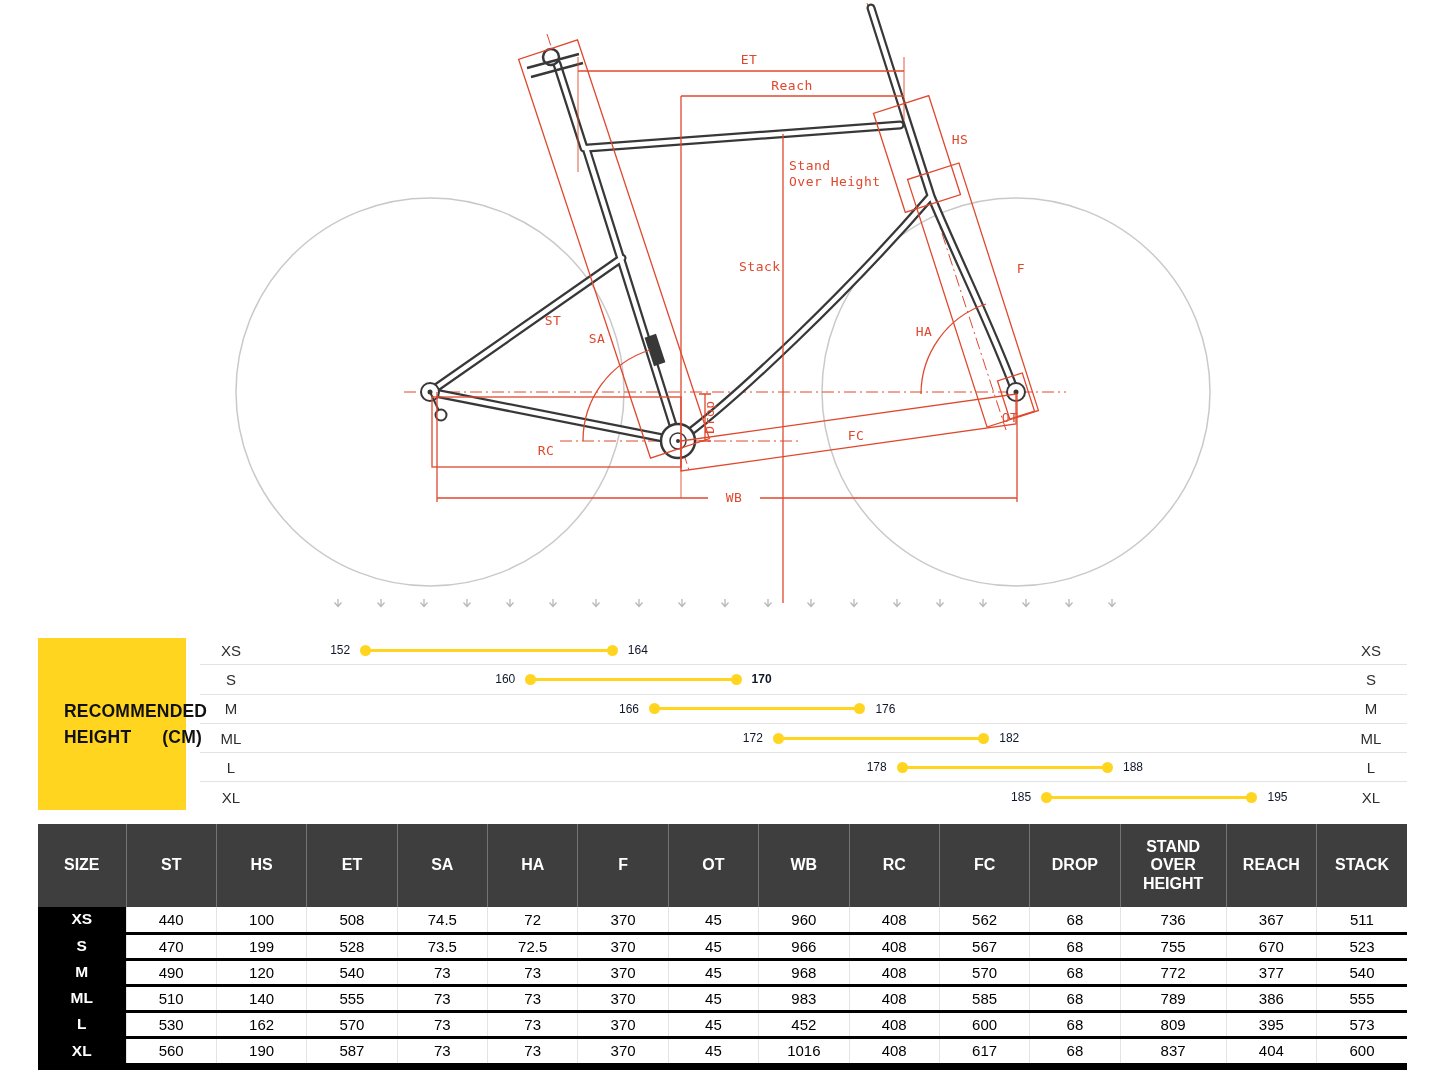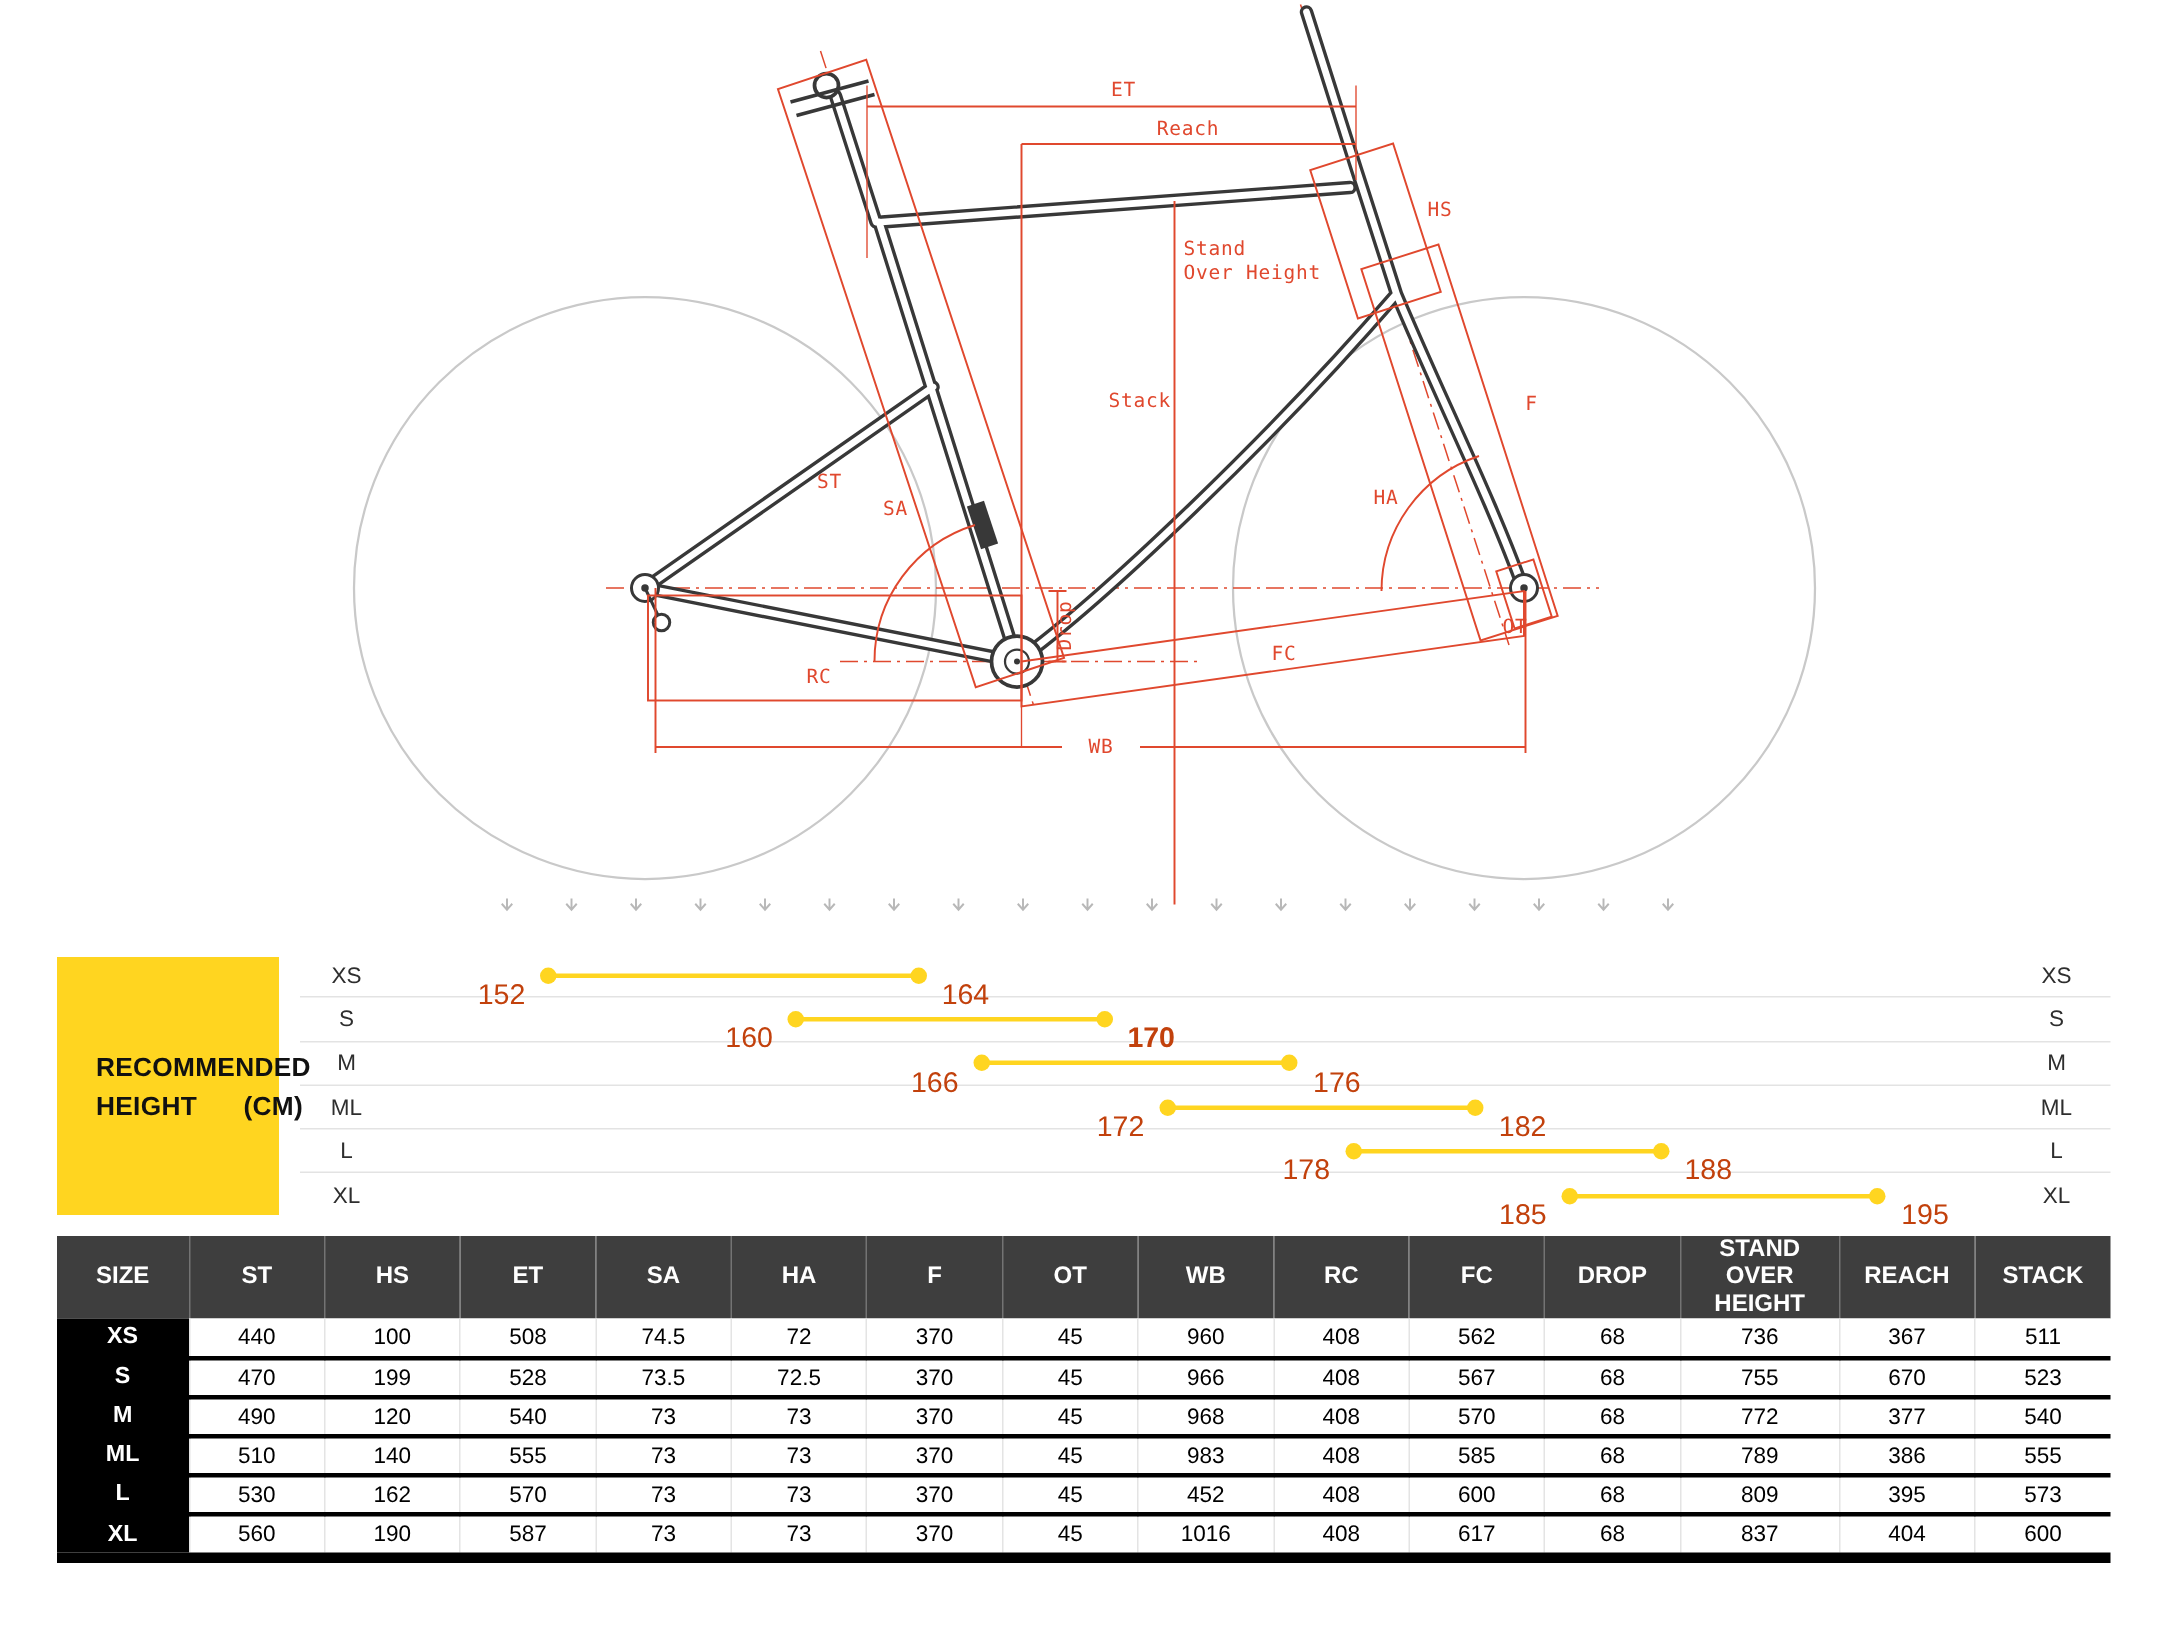--- a/index.html
+++ b/index.html
@@ -31,31 +31,31 @@
                 border-bottom:1px solid #E3E3E3; font-size:15px; color:#2E2E2E; }
   .height-row:last-child { border-bottom:none; }
   .size-left  { width:62px; text-align:center; }
   .size-right { width:72px; text-align:center; }
   .track { flex:1; position:relative; height:100%; }
   .bar { position:absolute; top:50%; height:3px; margin-top:-1.5px;
          background:#FFD520; border-radius:2px; }
   .bar::before,.bar::after { content:""; position:absolute; top:50%; width:11px;
          height:11px; margin-top:-5.5px; border-radius:50%; background:#FFD520; }
   .bar::before { left:-5px; } .bar::after { right:-5px; }
-  .range-num { position:absolute; top:50%; white-space:nowrap; font-size:19px; color:#c2410c;margin-top:14px; }
+  .range-num { position:absolute; top:50%; white-space:nowrap; font-size:12px; color:#0f172a; }
   .from-num  { transform:translate(calc(-100% - 15px), -50%); }
   .to-num    { margin-left:15px; transform:translateY(-50%); }
 
   
   .geo-table-wrap { margin:12px 38px 0 38px; }
   .geo-table { width:100%; border-collapse:collapse; table-layout:fixed; }
   .geo-table thead th { background:#3E3E3E; color:#fff; font-size:16px; font-weight:bold;
                         height:52px; vertical-align:middle; text-align:center;
                         line-height:1.15; border-left:1px solid rgba(255,255,255,.28);
-                        padding:0 2px; }
+                        padding:14px 2px; }
   .geo-table thead th:first-child { border-left:none; }
   .geo-table tbody tr { height:26px; border-bottom:3px solid #000; }
   .geo-table tbody tr:last-child { border-bottom:none; }
   .geo-table tbody th { background:#000; color:#fff; font-size:15.5px; font-weight:bold;
                         text-align:center; }
   .geo-table tbody td { text-align:center; font-size:15px; color:#000;
                         border-left:1px solid #E4E4E4; background:#fff; }
   .table-bottom-bar { height:7px; background:#000; }
 </style>
 </head>

